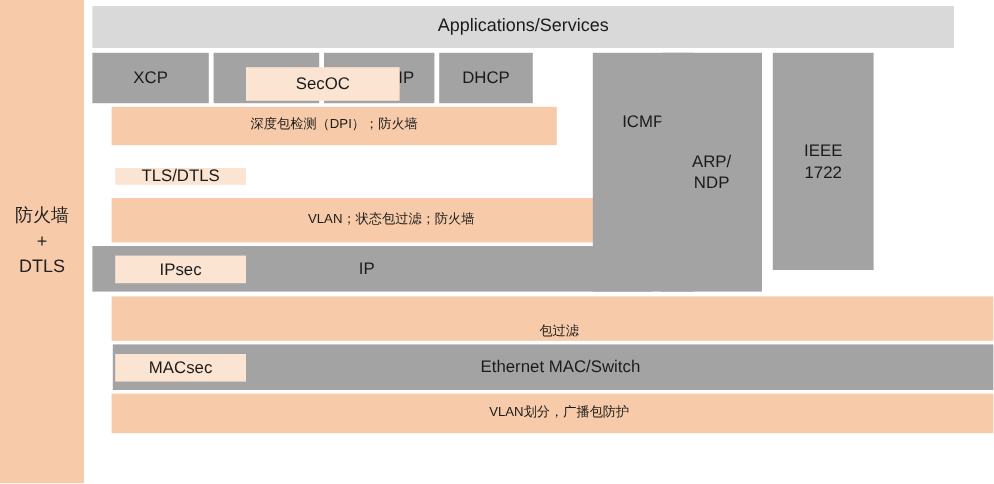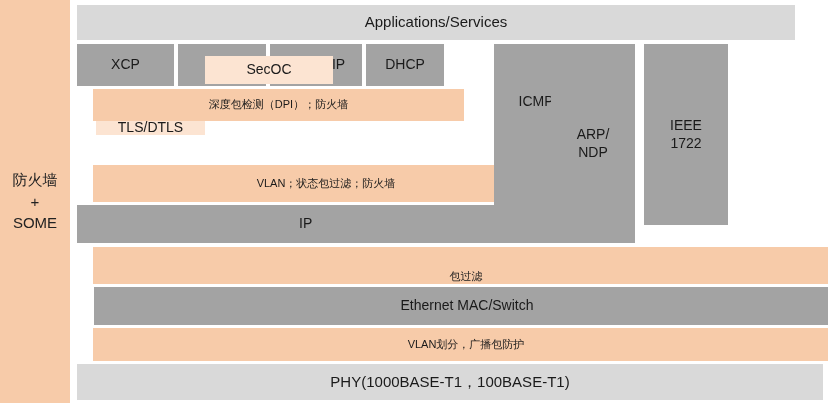--- a/index.html
+++ b/index.html
@@ -65,21 +65,21 @@
   }
 </style>
 </head>
 <body>
 
 <div id="stack-diagram">
 
   <div class="firewall-rail">
     <div class="firewall-rail-text">防火墙
 +
-SOME</div>
+DTLS</div>
   </div>
 
   <div class="cell cell-gray" style="left:77px; top:5px; width:718px; height:35px; font-size:15px;">
     <span>Applications/Services</span>
   </div>
 
   <div class="cell cell-blue" style="left:77px; top:44px; width:97px; height:42px;">
     <span>XCP</span>
   </div>
 
@@ -96,30 +96,33 @@
   </div>
 
   <div class="cell cell-peach overlay" style="left:205px; top:56px; width:128px; height:28px;">
     <span>SecOC</span>
   </div>
 
   <div class="cell cell-orange label-cn" style="left:77px; top:89px; width:371px; height:32px;">
     <span>深度包检测（DPI）；防火墙</span>
   </div>
 
-  <div class="cell cell-peach" style="left:96px; top:121px; width:109px; height:14px;">
+  <div class="cell cell-peach" style="left:96px; top:140px; width:109px; height:14px;">
     <span>TLS/DTLS</span>
   </div>
 
   <div class="cell cell-orange label-cn" style="left:77px; top:165px; width:466px; height:37px;">
     <span>VLAN；状态包过滤；防火墙</span>
   </div>
 
   <div class="cell cell-blue" style="left:77px; top:205px; width:466px; height:38px;">
     <span style="position:absolute; left:222px;">IP</span>
+  </div>
+  <div class="cell cell-peach" style="left:96px; top:213px; width:109px; height:23px;">
+    <span>IPsec</span>
   </div>
 
   <div class="cell cell-blue" style="left:458px; top:44px; width:84px; height:199px;margin-left:36px;">
     <span style="position:relative; top:-42px;">ICMP</span>
   </div>
 
   <div class="cell cell-blue" style="left:551px; top:44px; width:84px; height:199px; white-space:pre-line;">
     <span>ARP/
 NDP</span>
   </div>
@@ -130,22 +133,22 @@
   </div>
 
 
   <div class="cell cell-orange label-cn" style="left:77px; top:247px; width:746px; height:37px;align-items:flex-end;">
     <span>包过滤</span>
   </div>
 
   <div class="cell cell-blue" style="left:94px; top:287px; width:746px; height:38px;">
     <span>Ethernet MAC/Switch</span>
   </div>
+  <div class="cell cell-peach" style="left:96px; top:295px; width:109px; height:23px;">
+    <span>MACsec</span>
+  </div>
 
   <div class="cell cell-orange label-cn" style="left:77px; top:328px; width:746px; height:33px;">
     <span>VLAN划分，广播包防护</span>
   </div>
 
-  <div class="cell cell-gray" style="left:77px; top:364px; width:746px; height:36px; font-size:15px;">
-    <span>PHY(1000BASE-T1，100BASE-T1)</span>
-  </div>
 
 </div>
 
 </body></html>

